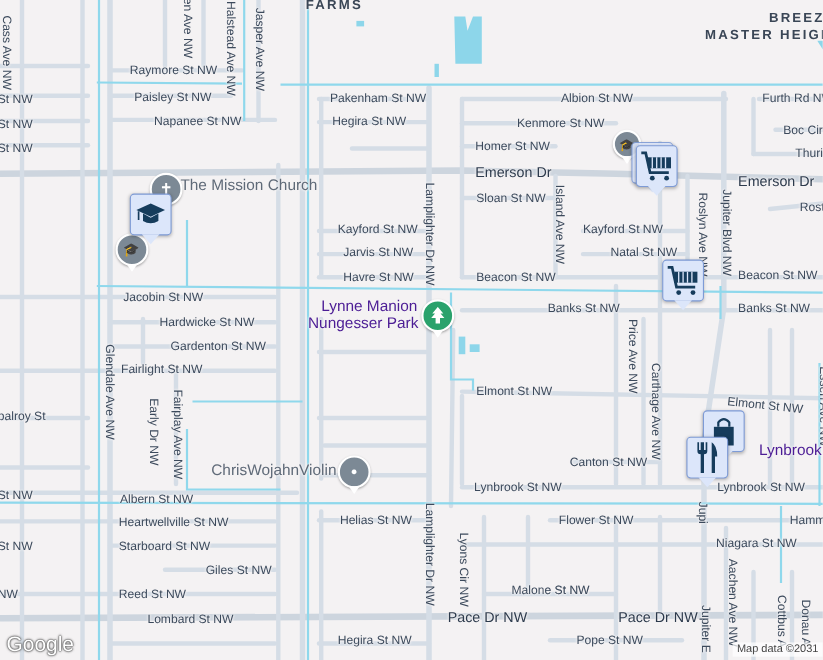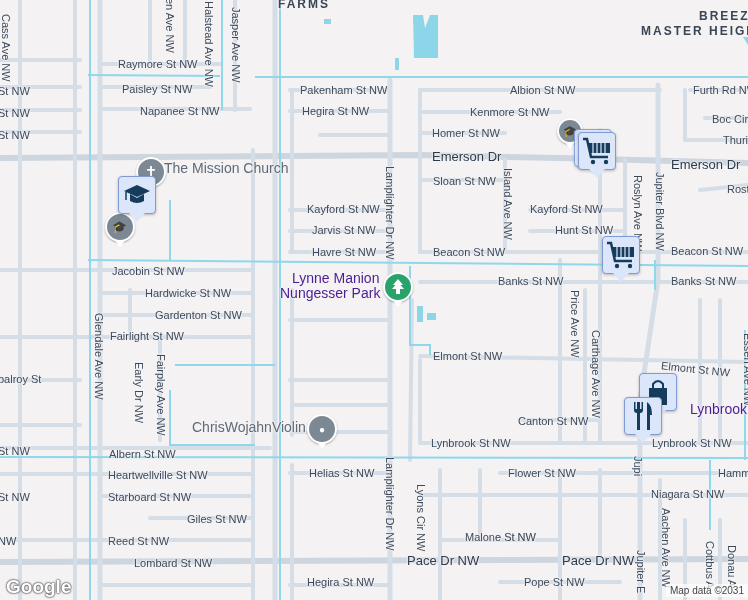--- a/index.html
+++ b/index.html
@@ -10,21 +10,21 @@
   .lbl.major { font-size:13px; color:#2c3a4c; }
   .lbl.v { writing-mode:vertical-rl; }
   .lbl.area { font-size:12px; letter-spacing:2px; color:#3a4656; font-weight:bold; }
   .lbl.poi { font-size:14px; color:#5f6a78; }
   .lbl.park { font-size:14px; color:#4c1d95; line-height:15px; }
   .pin { position:absolute; width:26px; height:26px; border-radius:50%; background:#7c8995; border:2px solid #fff; box-shadow:0 1px 2px rgba(0,0,0,.3); color:#fff; font-size:15px; display:flex; align-items:center; justify-content:center; }
   .pin.park { background:#2aa26c; }
   .pin::after { content:""; position:absolute; bottom:-7px; left:50%; margin-left:-5px; border-left:5px solid transparent; border-right:5px solid transparent; border-top:7px solid #fff; }
   .card { position:absolute; width:36px; height:36px; background:#dce6fa; border:1px solid #7e9bd6; border-radius:4px; box-shadow:0 1px 3px rgba(0,0,0,.25); display:flex; align-items:center; justify-content:center; color:#163c5c; }
   .card::after { content:""; position:absolute; bottom:-9px; left:50%; margin-left:-8px; border-left:8px solid transparent; border-right:8px solid transparent; border-top:9px solid #dce6fa; }
-  .google { position:absolute; left:6px; top:576px; font-size:19px; font-weight:bold; color:#fff; text-shadow:0 0 2px #555, 0 0 2px #555, 0 0 1px #333; }
+  .google { position:absolute; left:6px; top:576px; font-size:19px; font-weight:normal; color:#fff; text-shadow:0 0 2px #555, 0 0 2px #555, 0 0 1px #333; }
   .attrib { position:absolute; right:0; top:584px; font-size:10px; color:#444; background:rgba(255,255,255,.7); padding:1px 4px; }
 </style>
 </head>
 <body>
 
 <div id="map">
   <svg class="roads" width="748" height="600">
     <g fill="none" stroke="#d5dde6" stroke-width="4" stroke-linecap="round">
 
       <path d="M0 158 L420 155 L560 158 L748 163" stroke-width="6" stroke="#cdd5de"></path>
@@ -159,21 +159,21 @@
   <div class="lbl" style="left:470px;top:106px">Kenmore St NW</div>
   <div class="lbl" style="left:432px;top:127px">Homer St NW</div>
   <div class="lbl" style="left:693px;top:84px">Furth Rd NW</div>
   <div class="lbl" style="left:712px;top:113px">Boc Cir</div>
   <div class="lbl" style="left:723px;top:134px">Thuri</div>
   <div class="lbl" style="left:433px;top:175px">Sloan St NW</div>
   <div class="lbl" style="left:307px;top:203px">Kayford St NW</div>
   <div class="lbl" style="left:312px;top:224px">Jarvis St NW</div>
   <div class="lbl" style="left:312px;top:246px">Havre St NW</div>
   <div class="lbl" style="left:530px;top:203px">Kayford St NW</div>
-  <div class="lbl" style="left:555px;top:224px">Hunt St NW</div>
+  <div class="lbl" style="left:555px;top:224px">Natal St NW</div>
   <div class="lbl" style="left:433px;top:246px">Beacon St NW</div>
   <div class="lbl" style="left:671px;top:245px">Beacon St NW</div>
   <div class="lbl" style="left:727px;top:183px">Rost</div>
   <div class="lbl" style="left:112px;top:265px">Jacobin St NW</div>
   <div class="lbl" style="left:145px;top:287px">Hardwicke St NW</div>
   <div class="lbl" style="left:155px;top:309px">Gardenton St NW</div>
   <div class="lbl" style="left:110px;top:330px">Fairlight St NW</div>
   <div class="lbl" style="left:498px;top:275px">Banks St NW</div>
   <div class="lbl" style="left:671px;top:275px">Banks St NW</div>
   <div class="lbl" style="left:433px;top:350px">Elmont St NW</div>

